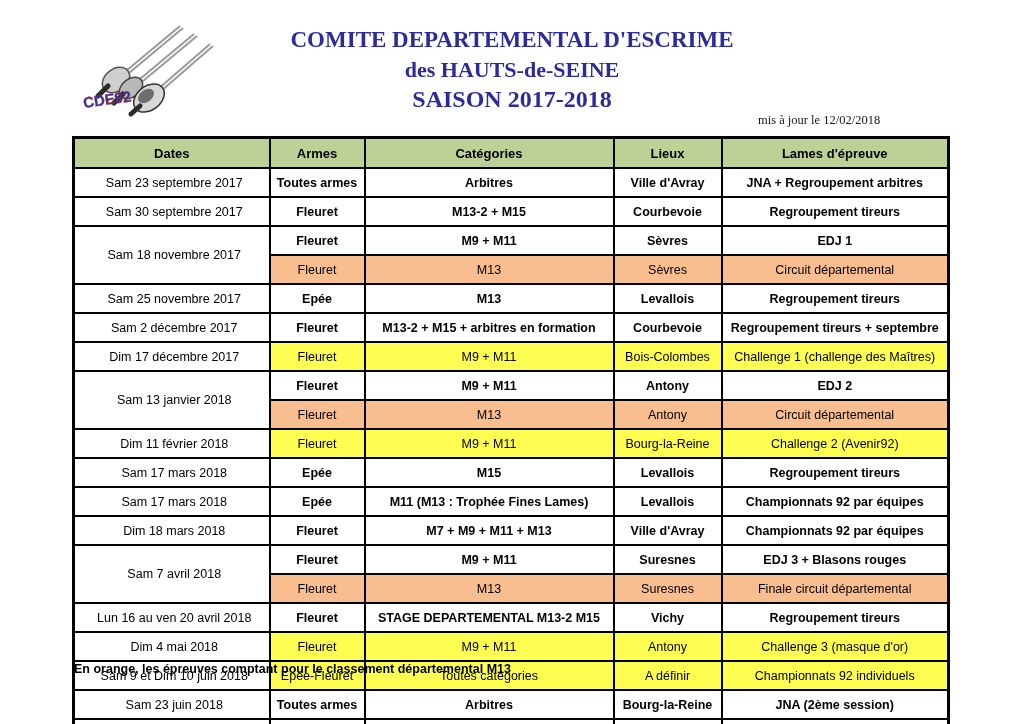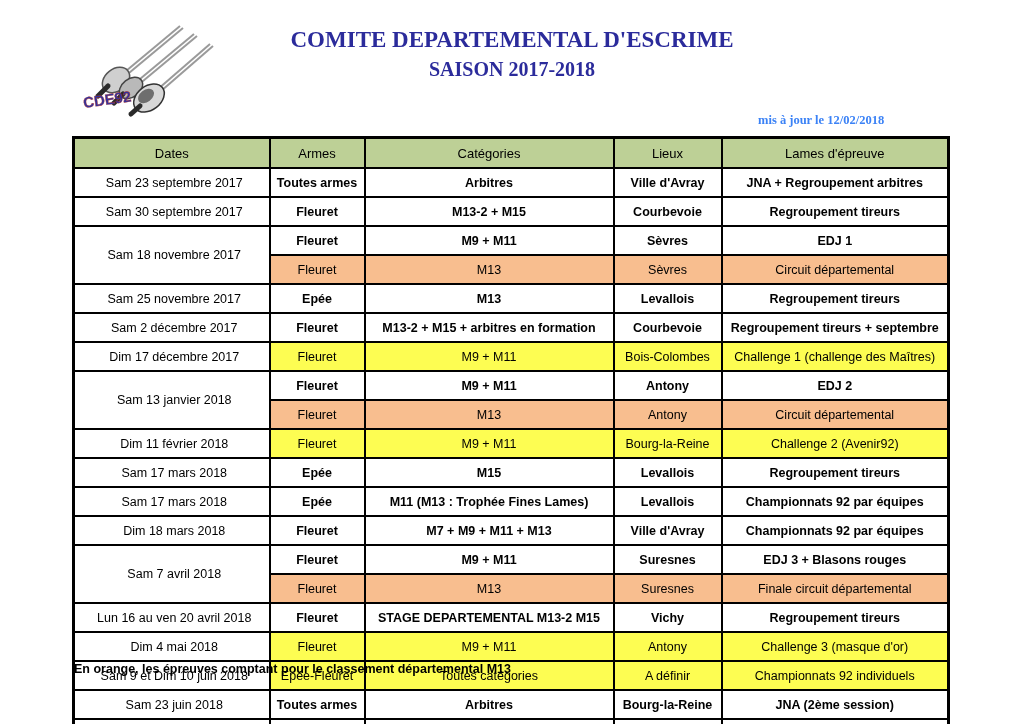--- a/index.html
+++ b/index.html
@@ -8,36 +8,36 @@
     font-family:"Liberation Sans",sans-serif;color:#000;overflow:hidden;
   }
   
   .logo{position:absolute;left:68px;top:14px;width:150px;height:108px;}
   .title-block{
     position:absolute;left:0;top:24px;width:1024px;text-align:center;
     font-family:"Liberation Serif",serif;font-weight:bold;color:var(--title-color);
   }
   .title-line1{font-size:23px;line-height:31px;}
   .title-line2{font-size:22px;line-height:30px;}
-  .title-line3{font-size:20px;line-height:29px;}
+  .title-line3{font-size:24px;line-height:29px;}
   .updated{
     position:absolute;left:758px;top:113px;width:200px;
-    font-family:"Liberation Serif",serif;font-weight:bold;font-size:12.5px;color:#3b82f6;
+    font-family:"Liberation Serif",serif;font-weight:normal;font-size:12.5px;color:#0f172a;
   }
   
   table.schedule{
     position:absolute;left:72px;top:136px;width:875px;
     border-collapse:collapse;table-layout:fixed;
     border:3px solid #000;
   }
   table.schedule th, table.schedule td{
     border:2px solid #000;overflow:hidden;white-space:nowrap;
   }
   table.schedule th{
-    background:var(--header-bg);height:26px;font-size:13px;font-weight:normal;
+    background:var(--header-bg);height:26px;font-size:13px;font-weight:bold;
   }
   table.schedule td{height:25px;font-size:12.5px;text-align:center;background:#fff;}
   td.date-cell{
     background:var(--date-bg);text-align:left;padding-left:6px;
     font-weight:normal;font-size:12.5px;margin-top:13px;
   }
   td.cell.hl-none{font-weight:bold;}
   td.cell.hl-orange{background:var(--orange);font-weight:normal;}
   td.cell.hl-yellow{background:var(--yellow);font-weight:normal;}
   
@@ -73,20 +73,21 @@
       <line x1="55" y1="80" x2="46" y2="89"></line>
       <line x1="72" y1="92" x2="63" y2="100"></line>
     </g>
 
     <text id="logo-text" x="16" y="94" transform="rotate(-8 16 94)" font-family="Liberation Sans, sans-serif" font-size="15" font-weight="bold" fill="#33339b" stroke="#b03030" stroke-width="0.4">CDE92</text>
   </svg>
 </div>
 
 <div class="title-block">
   <div class="title-line1">COMITE DEPARTEMENTAL D'ESCRIME</div>
+  <div class="title-line2">des HAUTS-de-SEINE</div>
   <div class="title-line3">SAISON 2017-2018</div>
 </div>
 
 <div class="updated">mis à jour le 12/02/2018</div>
 
 <table class="schedule">
   <colgroup>
     <col style="width:196px">
       <col style="width:95px">
       <col style="width:249px">

